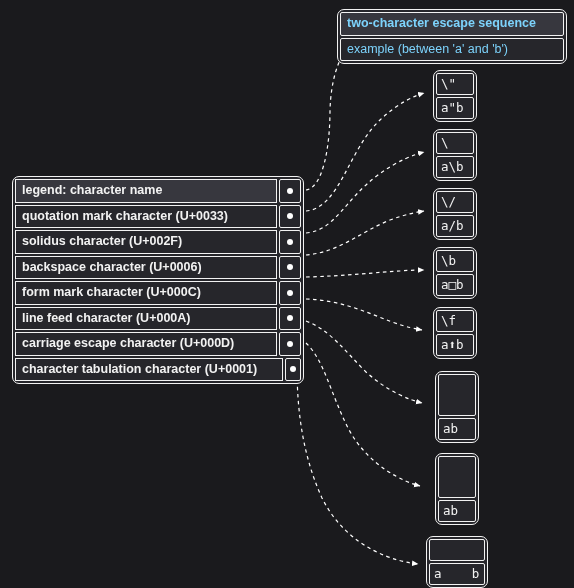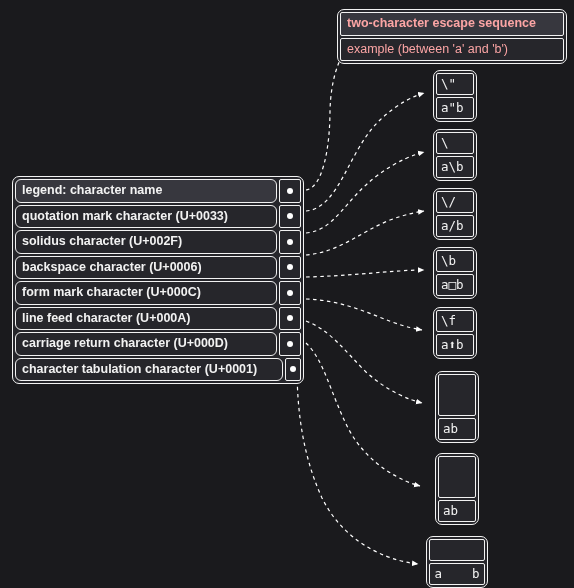--- a/index.html
+++ b/index.html
@@ -40,21 +40,21 @@
   
   #header-node {
     left: 337px;
     top: 9px;
     width: 230px;
   }
   .hdr-row {
     box-sizing: border-box;
     border: 1px solid #f2f2f2;
     border-radius: 2px;
-    color: #fca5a5;
+    color: #7dd3fc;
     font-size: 12.5px;
     line-height: 1;
     padding: 4px 6px 5px 6px;
     white-space: nowrap;
     overflow: hidden;
   }
   .hdr-row.title {
     background: #37373e;
     font-weight: bold;
   }
@@ -70,21 +70,21 @@
     width: 292px;
   }
   .legend-row {
     display: flex;
     gap: 2px;
   }
   .legend-label {
     box-sizing: border-box;
     flex: 1 1 auto;
     border: 1px solid #f2f2f2;
-    border-radius: 6px;
+    border-radius: 0;
     background: #26262b;
     color: #f2f2f2;
     font-size: 12.5px;
     font-weight: bold;
     line-height: 1;
     padding: 4px 6px 5px 6px;
     white-space: nowrap;
     overflow: hidden;
   }
   .legend-row.head .legend-label {
@@ -125,21 +125,21 @@
     font-size: 12.5px;
     line-height: 1.05;
     padding: 3px 4px 4px 4px;
     white-space: pre;
     overflow: hidden;
   }
   .ex-cell.tall {
     min-height: 42px;
   }
   .ex-node.wide { width: 62px; }
-  .ex-node.wide .ex-cell { text-align: center; }
+  .ex-node.wide .ex-cell { text-align: left; }
 </style>
 </head>
 <body>
 
 <div id="stage">
 
   <svg id="edges" viewBox="0 0 574 588" width="574" height="588">
     <defs>
       <marker id="arrow" markerWidth="7" markerHeight="7" refX="6" refY="3.2" orient="auto" markerUnits="userSpaceOnUse">
         <path d="M0,0.4 L6.4,3.2 L0,6 z" fill="#ffffff"></path>
@@ -210,21 +210,21 @@
     </div>
 
     <div class="legend-row">
       <div class="legend-label">line feed character (U+000A)</div>
       <div class="legend-port">
         <span class="port-dot"></span>
       </div>
     </div>
 
     <div class="legend-row">
-      <div class="legend-label">carriage return character (U+000D)</div>
+      <div class="legend-label">carriage escape character (U+000D)</div>
       <div class="legend-port">
         <span class="port-dot"></span>
       </div>
     </div>
 
     <div class="legend-row last">
       <div class="legend-label">character tabulation character (U+0001)</div>
       <div class="legend-port">
         <span class="port-dot"></span>
       </div>

